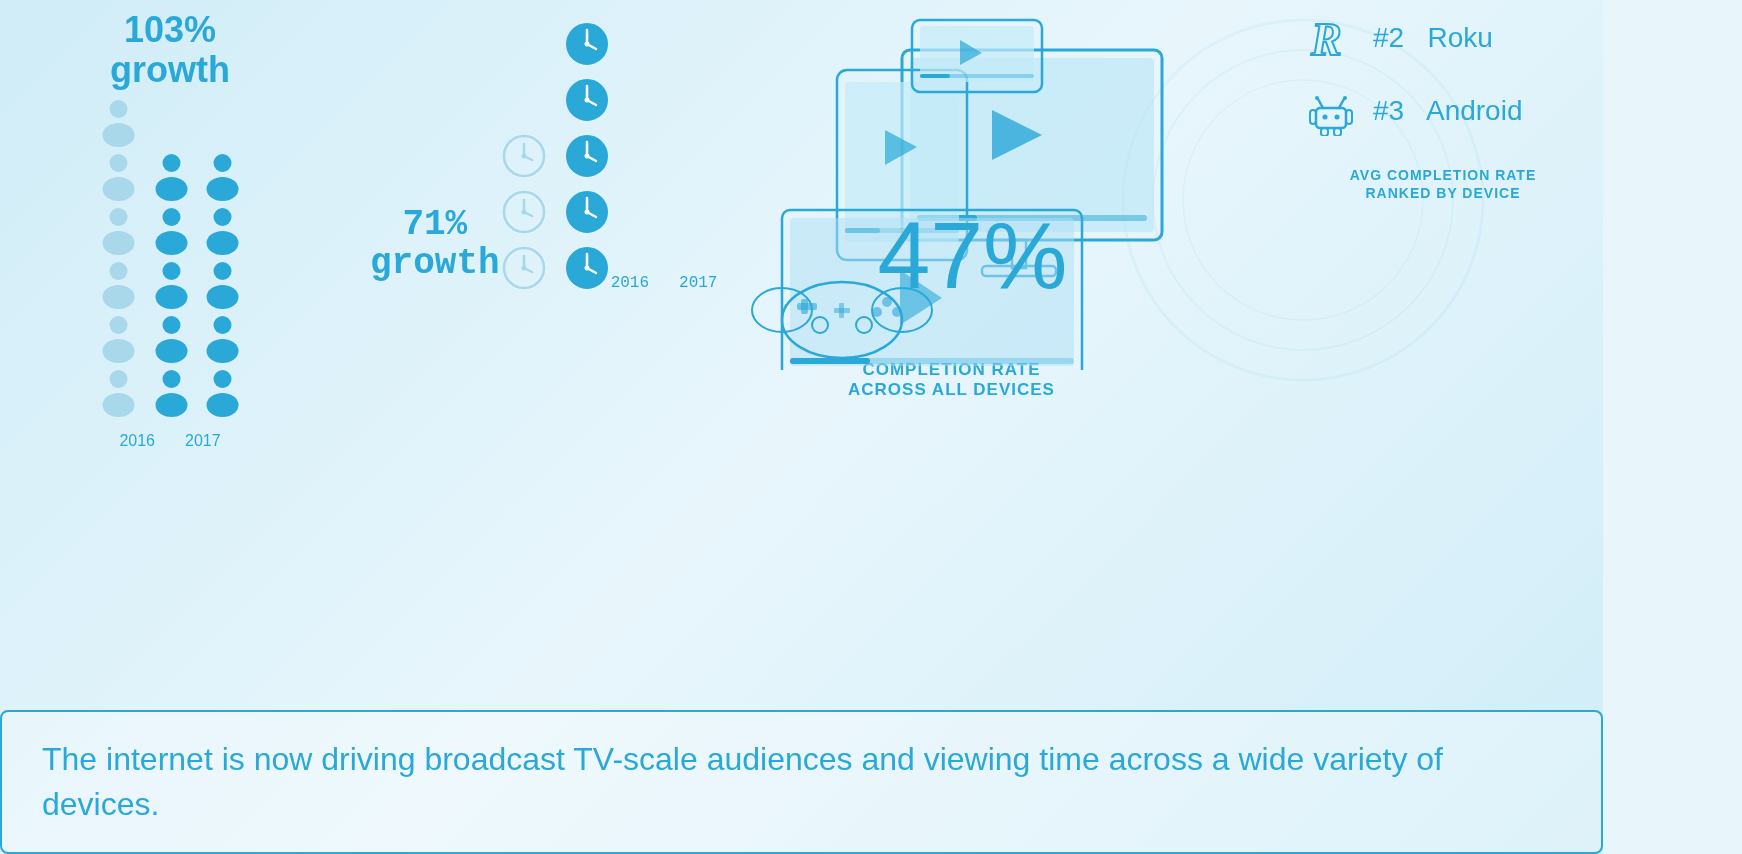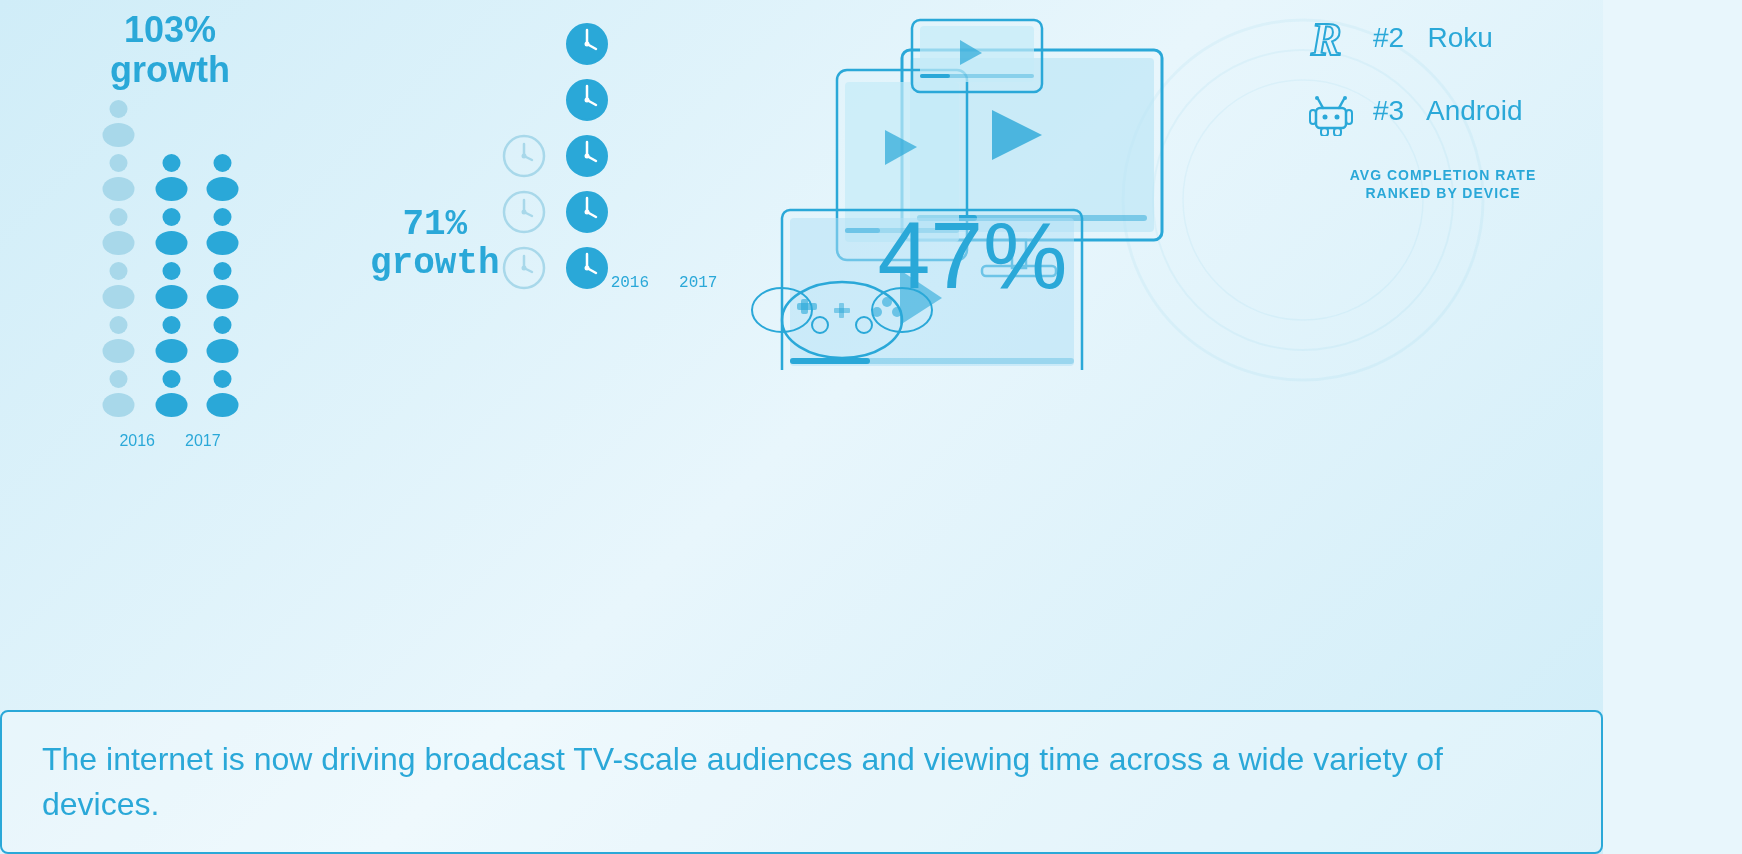--- a/index.html
+++ b/index.html
@@ -423,20 +423,24 @@
 
           <circle cx="118" cy="315" r="8" fill="none" stroke="#2aa8d8" stroke-width="2"></circle>
           <circle cx="162" cy="315" r="8" fill="none" stroke="#2aa8d8" stroke-width="2"></circle>
 
           <rect x="132" y="298" width="16" height="5" rx="1" fill="#2aa8d8" opacity="0.5"></rect>
           <rect x="137" y="293" width="5" height="15" rx="1" fill="#2aa8d8" opacity="0.5"></rect>
         </svg>
 
         <div class="big-percent">47%</div>
       </div>
+      <div class="completion-label">
+        <span>COMPLETION RATE</span><br>
+        <span>ACROSS ALL DEVICES</span>
+      </div>
     </div>
 
     <div class="ranked-section">
 
 
       <div class="device-item">
         <div class="device-icon-wrap">
           <svg class="device-icon-svg" viewBox="0 0 50 50">
             <text x="5" y="42" font-size="46" font-family="serif" font-style="italic" font-weight="bold" fill="none" stroke="#2aa8d8" stroke-width="2">R</text>
           </svg>

